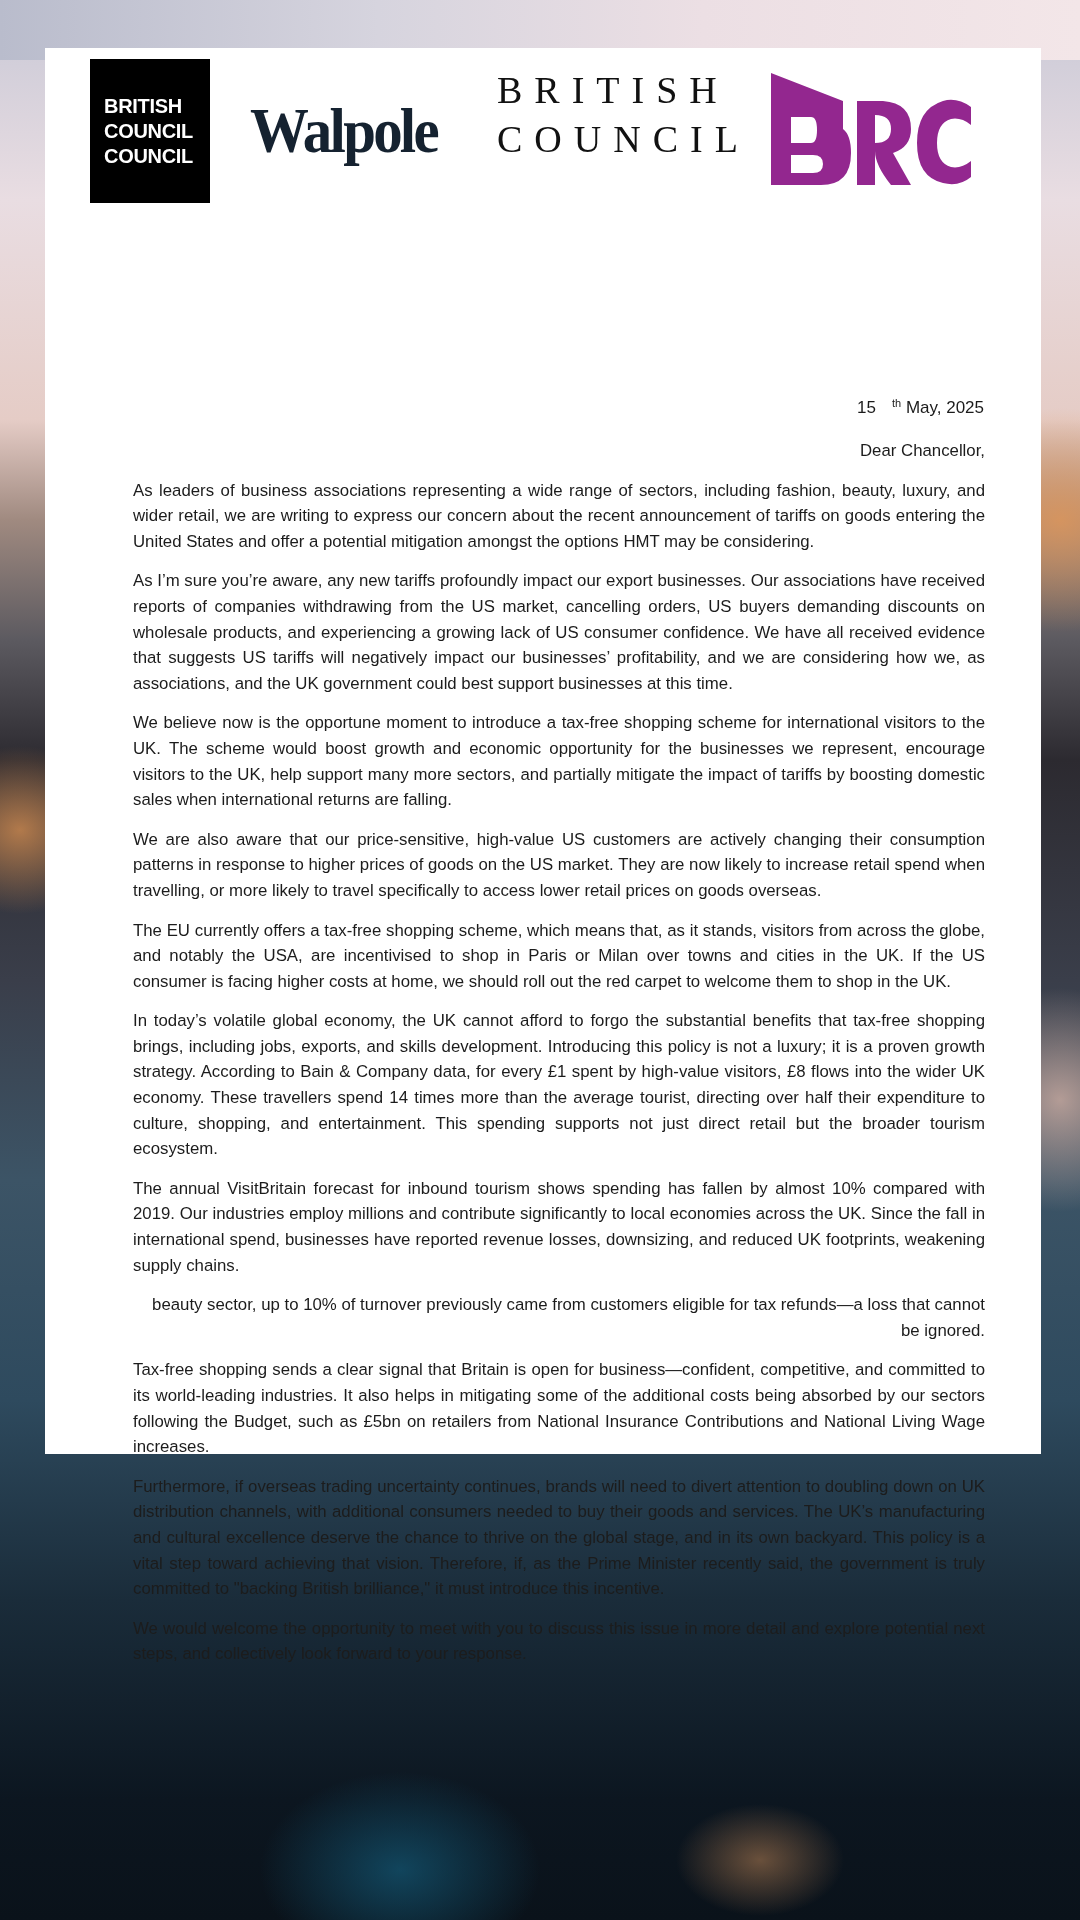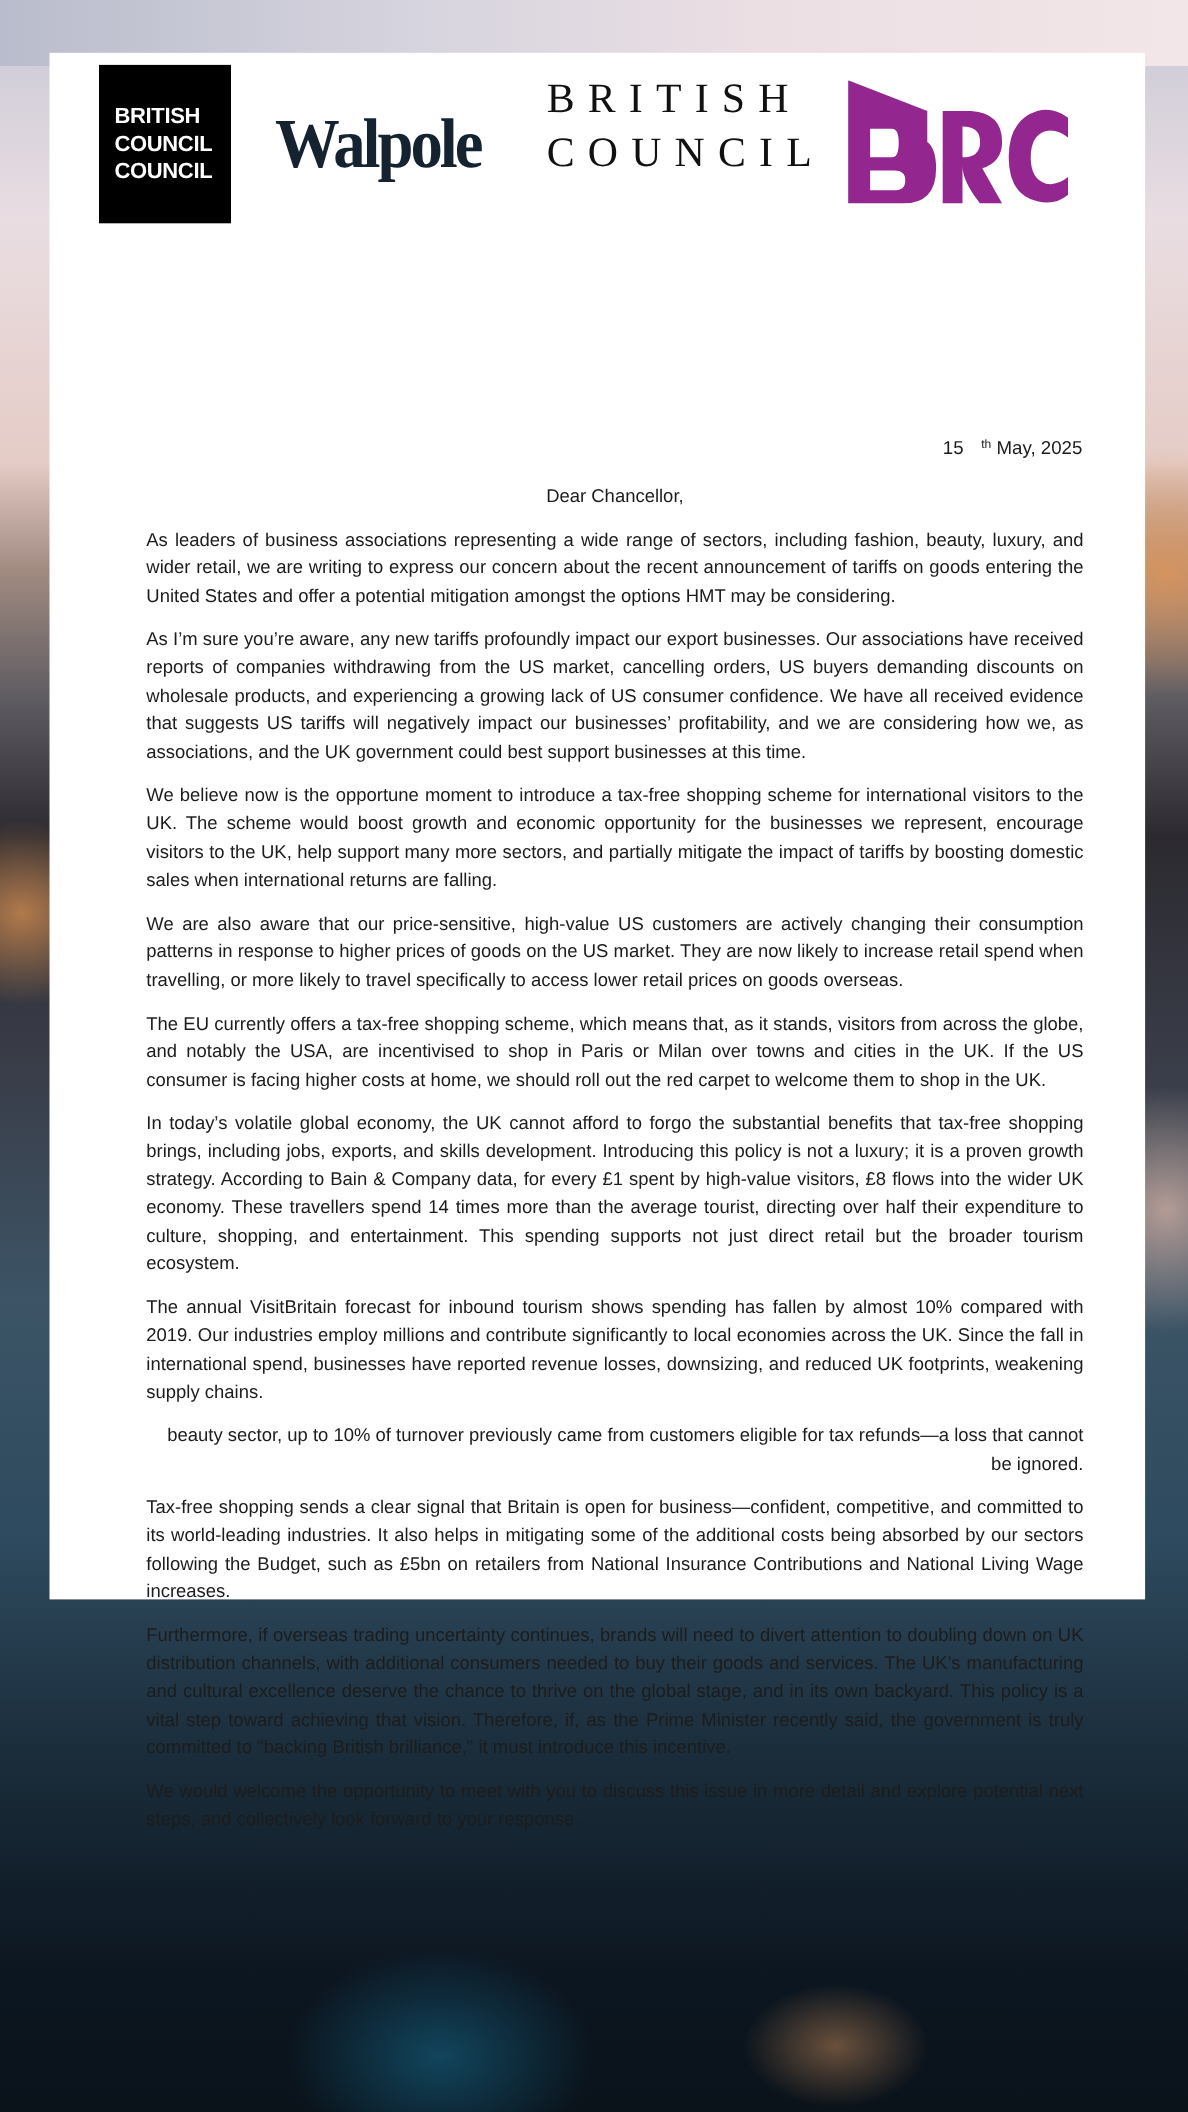--- a/index.html
+++ b/index.html
@@ -84,21 +84,21 @@
   }
   .date sup { font-size: 11px; vertical-align: 6px; line-height: 0; padding-left: 16px; }
   .body-text {
     position: absolute; left: 88px; top: 390px; width: 852px;
     font-size: 16.8px; line-height: 25.6px; color: #1c1c1c;
   }
   .body-text p {
     margin: 0 0 14px 0;
     text-align: justify;
   }
-  .body-text p.salutation { text-align: center; margin-bottom: 14px; }
+  .body-text p.salutation { text-align: right; margin-bottom: 14px; }
   .body-text p.split-a { margin-bottom: 16px; }
 </style>
 </head>
 <body>
 
 <div class="bg"></div>
 <div class="bg-top"></div>
 
 <div class="page">
 

